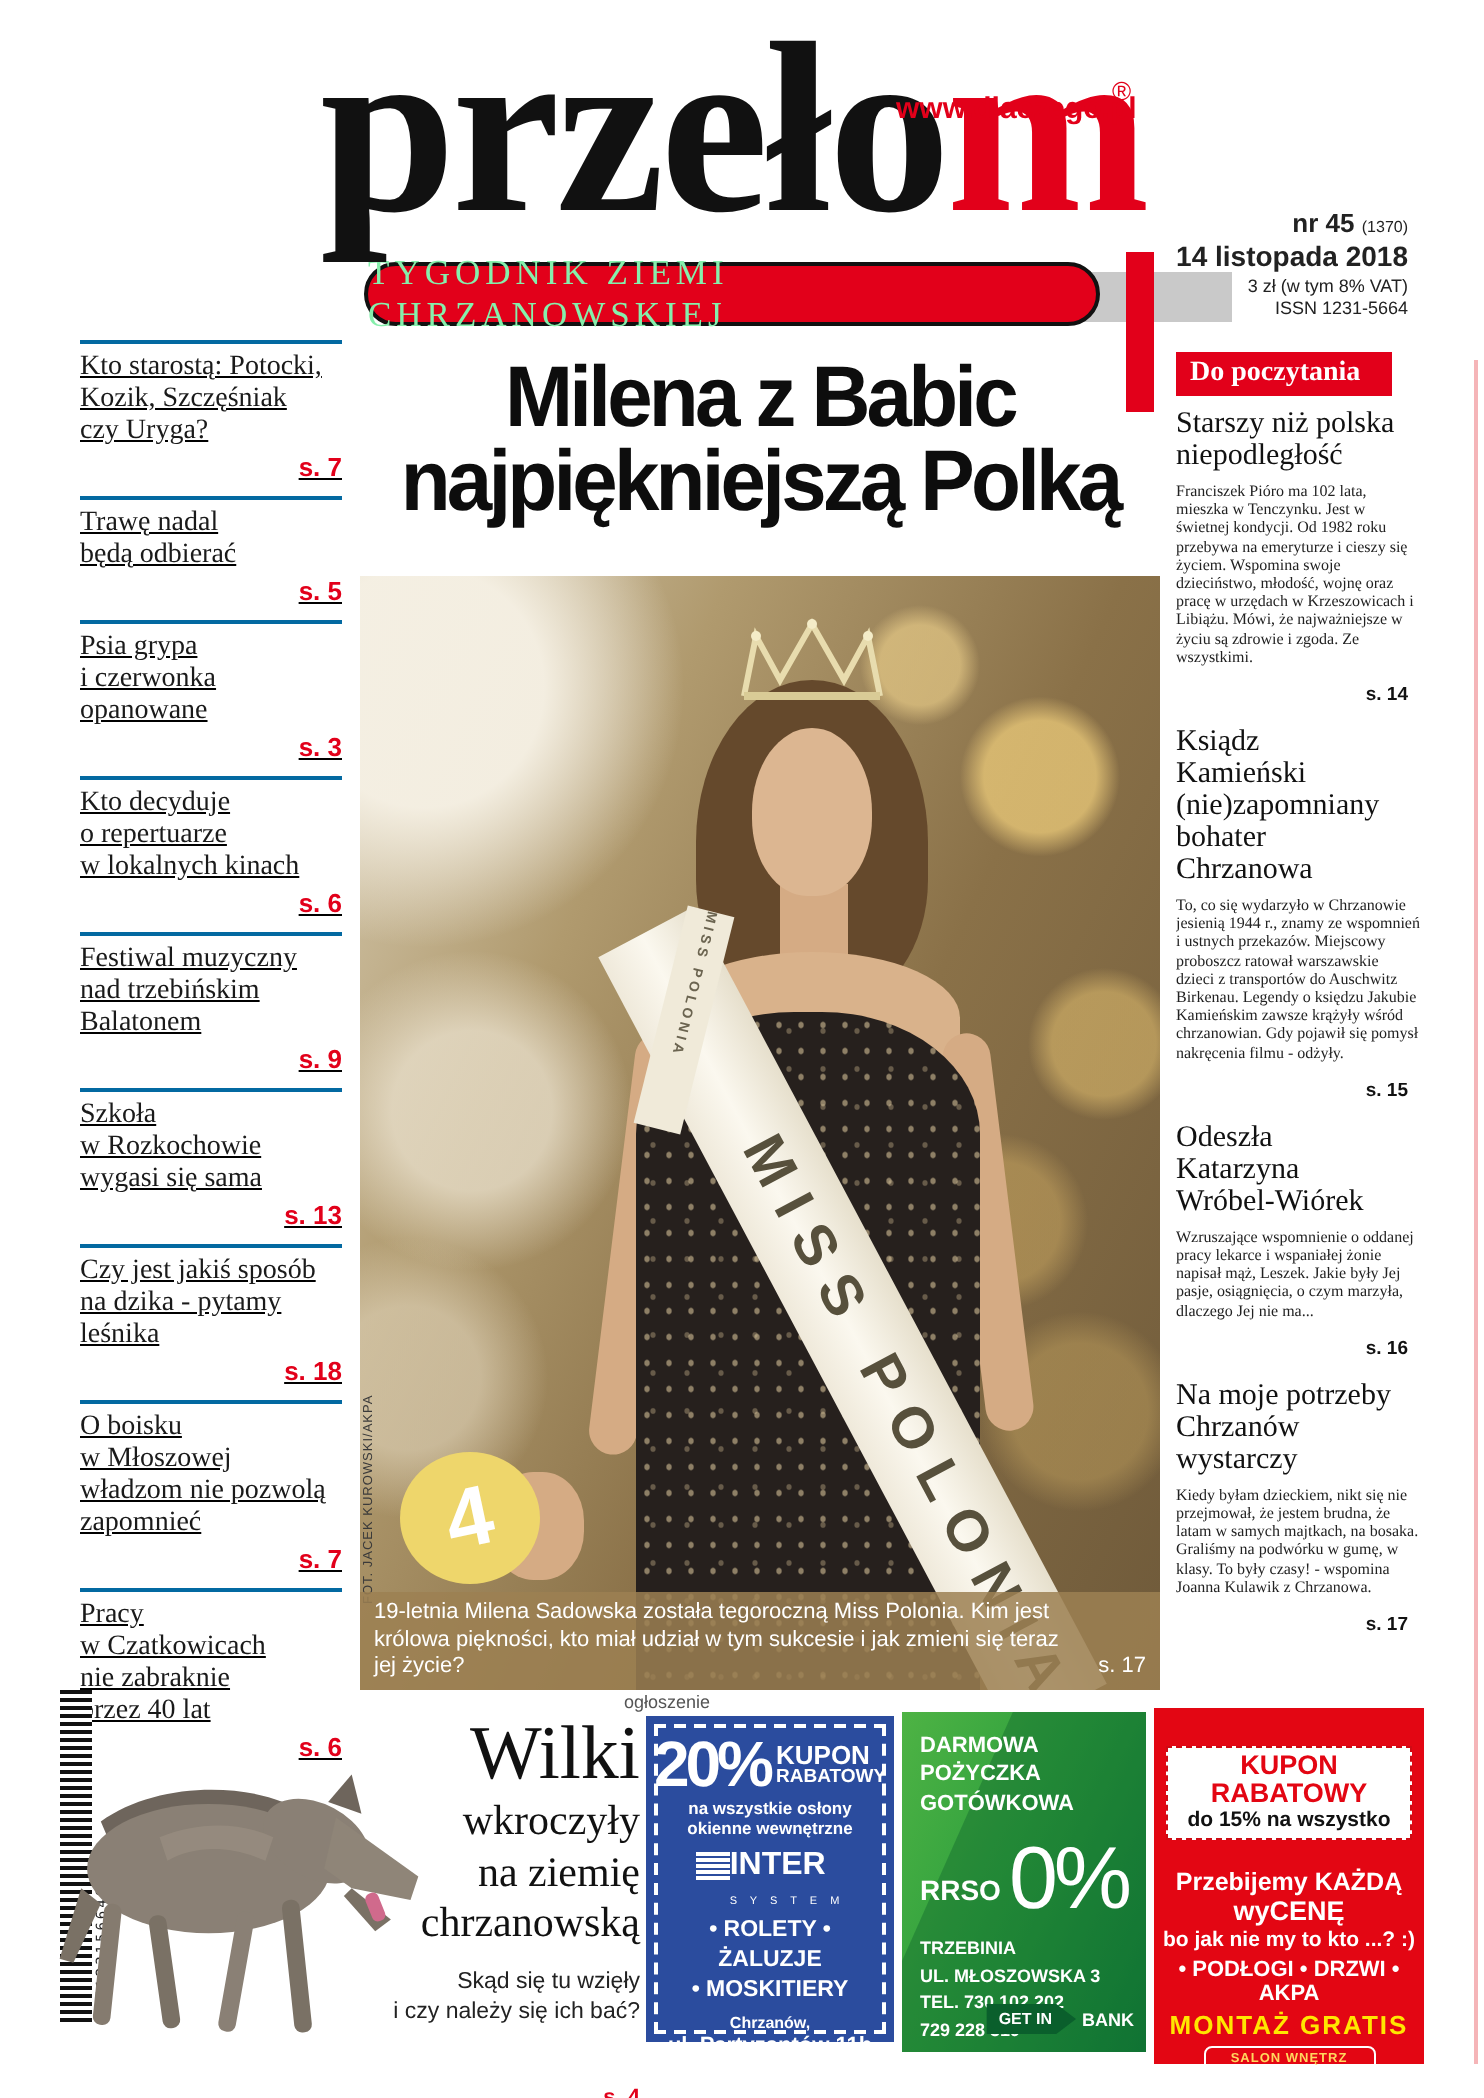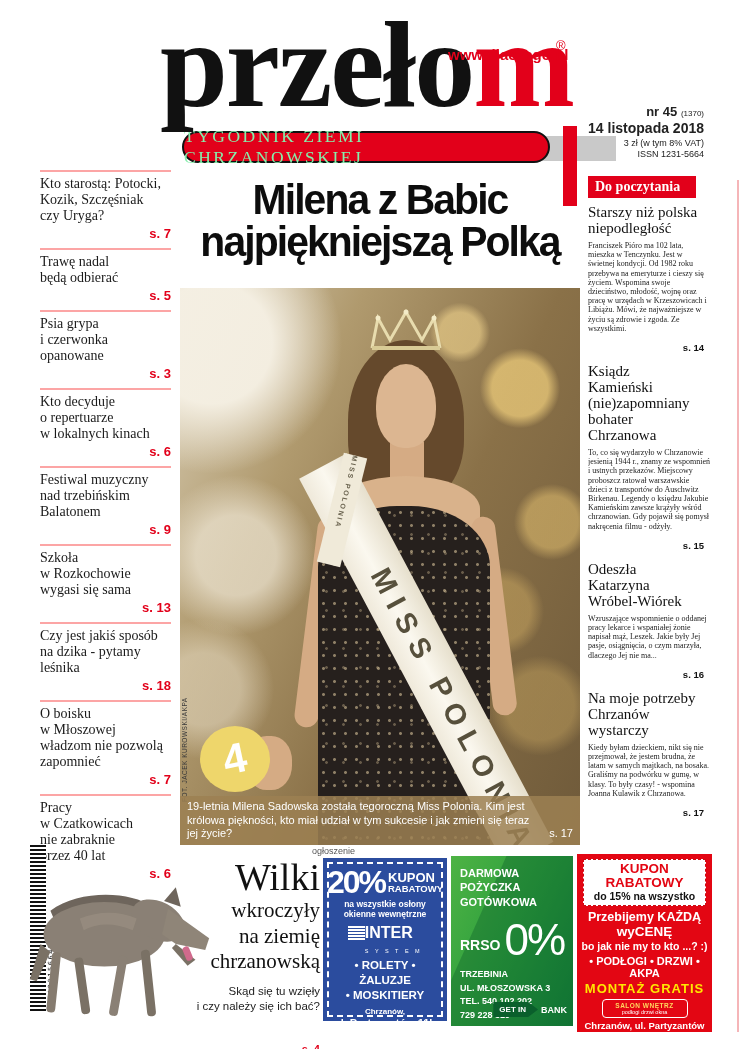--- a/index.html
+++ b/index.html
@@ -21,21 +21,21 @@
   .tagline-banner span { color:#86efac; font-family:"Liberation Serif", serif; font-size:17.5px; letter-spacing:2.5px; }
   .issue-info { position:absolute; right:38px; top:104px; text-align:right; color:#222; z-index:2; }
   .issue-nr { font-weight:bold; font-size:13px; }
   .issue-total { font-weight:normal; font-size:8px; }
   .issue-date { font-weight:bold; font-size:14px; margin-top:1px; }
   .issue-price { font-size:9px; margin-top:2px; }
   .issue-issn { font-size:9px; margin-top:1px; }
 
   
   .sidebar { position:absolute; left:40px; top:170px; width:131px; }
-  .sb-item { border-top:2px solid #fca5a5; padding-top:4px; margin-bottom:7px; }
+  .sb-item { border-top:2px solid #0369a1; padding-top:4px; margin-bottom:7px;text-decoration:underline; }
   .sb-title { font-family:"Liberation Serif", serif; font-size:14px; line-height:16px; color:#1a1a1a; }
   .sb-page { font-weight:bold; font-size:13px; color:#e2001a; text-align:right; margin-top:2px; }
 
   
   .headline { position:absolute; left:178px; top:178px; width:404px; text-align:center;
           font-weight:800; font-size:43px; line-height:0.98; letter-spacing:-2px; color:#0d0d0d;
           transform:scaleX(0.95); }
 
   
   .photo { position:absolute; left:180px; top:288px; width:400px; height:557px; overflow:hidden;
@@ -130,21 +130,21 @@
   .ag-rrso-row { position:relative; display:flex; align-items:flex-end; gap:4px; margin:12px 0 10px; }
   .ag-rrso { font-weight:bold; font-size:14px; margin-bottom:5px; }
   .ag-val { font-size:44px; line-height:.85; letter-spacing:-2px; }
   .ag-addr { position:relative; font-weight:bold; font-size:9px; line-height:1.5; }
   .ag-bank { position:absolute; right:6px; bottom:9px; display:flex; align-items:center; gap:3px; }
   .ag-getin { background:#0a5f2c; color:#fff; font-weight:bold; font-size:8px; padding:3px 12px 3px 6px;
       clip-path:polygon(0 0,78% 0,100% 50%,78% 100%,0 100%); }
   .ag-bankword { font-weight:bold; font-size:9px; }
 
   .ad-red { left:577px; top:854px; width:135px; height:178px; background:#e30613; text-align:center; padding:5px 4px; }
-  .ar-coupon { background:#fff; border:1.5px dashed #cf0a14; margin:0 2px; padding:2px 0 3px; }
+  .ar-coupon { background:#fff; border:1.5px dashed #cf0a14; margin:14px 2px; padding:2px 0 3px; }
   .ar-ct { color:#e30613; font-weight:bold; font-size:13.5px; line-height:1.05; }
   .ar-cs { color:#111; font-weight:bold; font-size:10.5px; line-height:1.15; }
   .ar-s1 { font-weight:bold; font-size:12.5px; margin-top:4px; line-height:1.15; }
   .ar-s2 { font-weight:bold; font-size:13.5px; line-height:1.1; }
   .ar-s3 { font-weight:bold; font-size:10.5px; line-height:1.2; }
   .ar-prod { font-weight:bold; font-size:11px; margin-top:3px; }
   .ar-montaz { color:#ffe600; font-weight:bold; font-size:13px; letter-spacing:1px; margin-top:2px; }
   .ar-logo { margin:3px auto 2px; width:86px; border:1px solid #fff; border-radius:4px; padding:2px; }
   .ar-logo-name { color:#ffd75e; font-weight:bold; font-size:6.5px; letter-spacing:.5px; }
   .ar-logo-sub { color:#fff; font-size:5.5px; }
@@ -361,21 +361,21 @@
     <div class="ag-diag"></div>
     <div class="ag-l">DARMOWA</div>
     <div class="ag-l">POŻYCZKA</div>
     <div class="ag-l">GOTÓWKOWA</div>
     <div class="ag-rrso-row">
       <span class="ag-rrso">RRSO</span>
       <span class="ag-val">0%</span>
     </div>
     <div class="ag-addr">TRZEBINIA</div>
     <div class="ag-addr">UL. MŁOSZOWSKA 3</div>
-    <div class="ag-addr">TEL. 540 102 202</div>
+    <div class="ag-addr">TEL. 730 102 202</div>
     <div class="ag-addr">729 228 319</div>
     <div class="ag-bank">
       <span class="ag-getin">GET IN</span>
       <span class="ag-bankword">BANK</span>
     </div>
   </div>
 
   <div class="ad ad-red">
     <div class="ar-coupon">
       <div class="ar-ct">KUPON RABATOWY</div>

